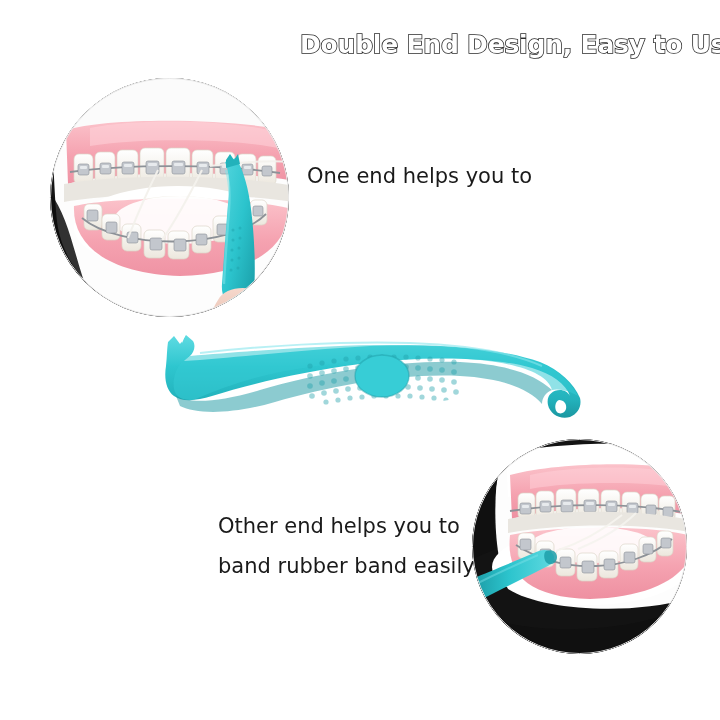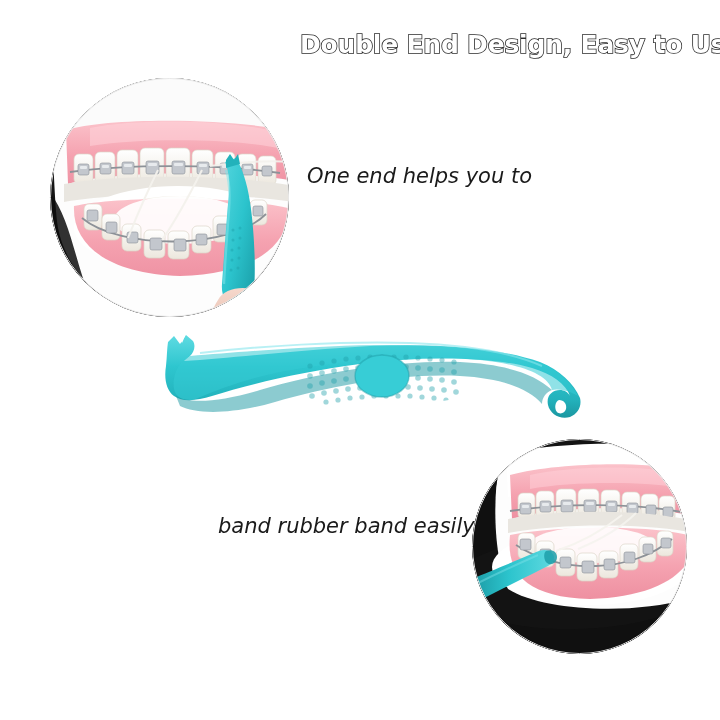--- a/index.html
+++ b/index.html
@@ -42,21 +42,21 @@
     position: absolute;
     font-family: "DejaVu Sans", sans-serif;
     font-size: 21px;
     font-weight: 400;
     color: #1a1a1a;
     line-height: 40px;
     white-space: nowrap;
   }
   #caption-top { left: 307px; top: 156px; }
   #caption-bottom { left: 218px; top: 506px; }
-  .caption-line { display: block; font-style: italic; }
+  .caption-line { display: block; }
 
   
   .photo-circle {
     position: absolute;
     border-radius: 50%;
     overflow: hidden;
     background: #111111;
   }
   #photo-top { left: 50px; top: 78px; width: 239px; height: 239px; }
   #photo-bottom { left: 472px; top: 439px; width: 215px; height: 215px; }
@@ -365,20 +365,21 @@
 
       <path d="M 399 78 C 404 78 407 82 406 87 C 405 91 400 93 397 90 C 394 87 395 79 399 78 Z" fill="#ffffff"></path>
 
       <path d="M 19 15 L 22 21 L 25 14 L 25 12 L 19 12 Z" fill="#ffffff"></path>
 
       <path d="M 40 31 C 100 24 180 19 250 21 C 310 23 355 32 382 44" stroke="#89e6ec" stroke-width="2" fill="none" opacity="0.6"></path>
     </svg>
   </div>
 
   <div class="caption" id="caption-bottom">
+    <span class="caption-line">Other end helps you to</span>
     <span class="caption-line">band rubber band easily</span>
   </div>
 
   <div class="photo-circle" id="photo-bottom">
     <svg class="photo-svg" viewBox="0 0 215 215">
       <defs>
         <clipPath id="clipBot">
             <circle cx="107.5" cy="107.5" r="107.5"></circle>
           </clipPath>
         <linearGradient id="gumBot" x1="0" y1="0" x2="0" y2="1">

